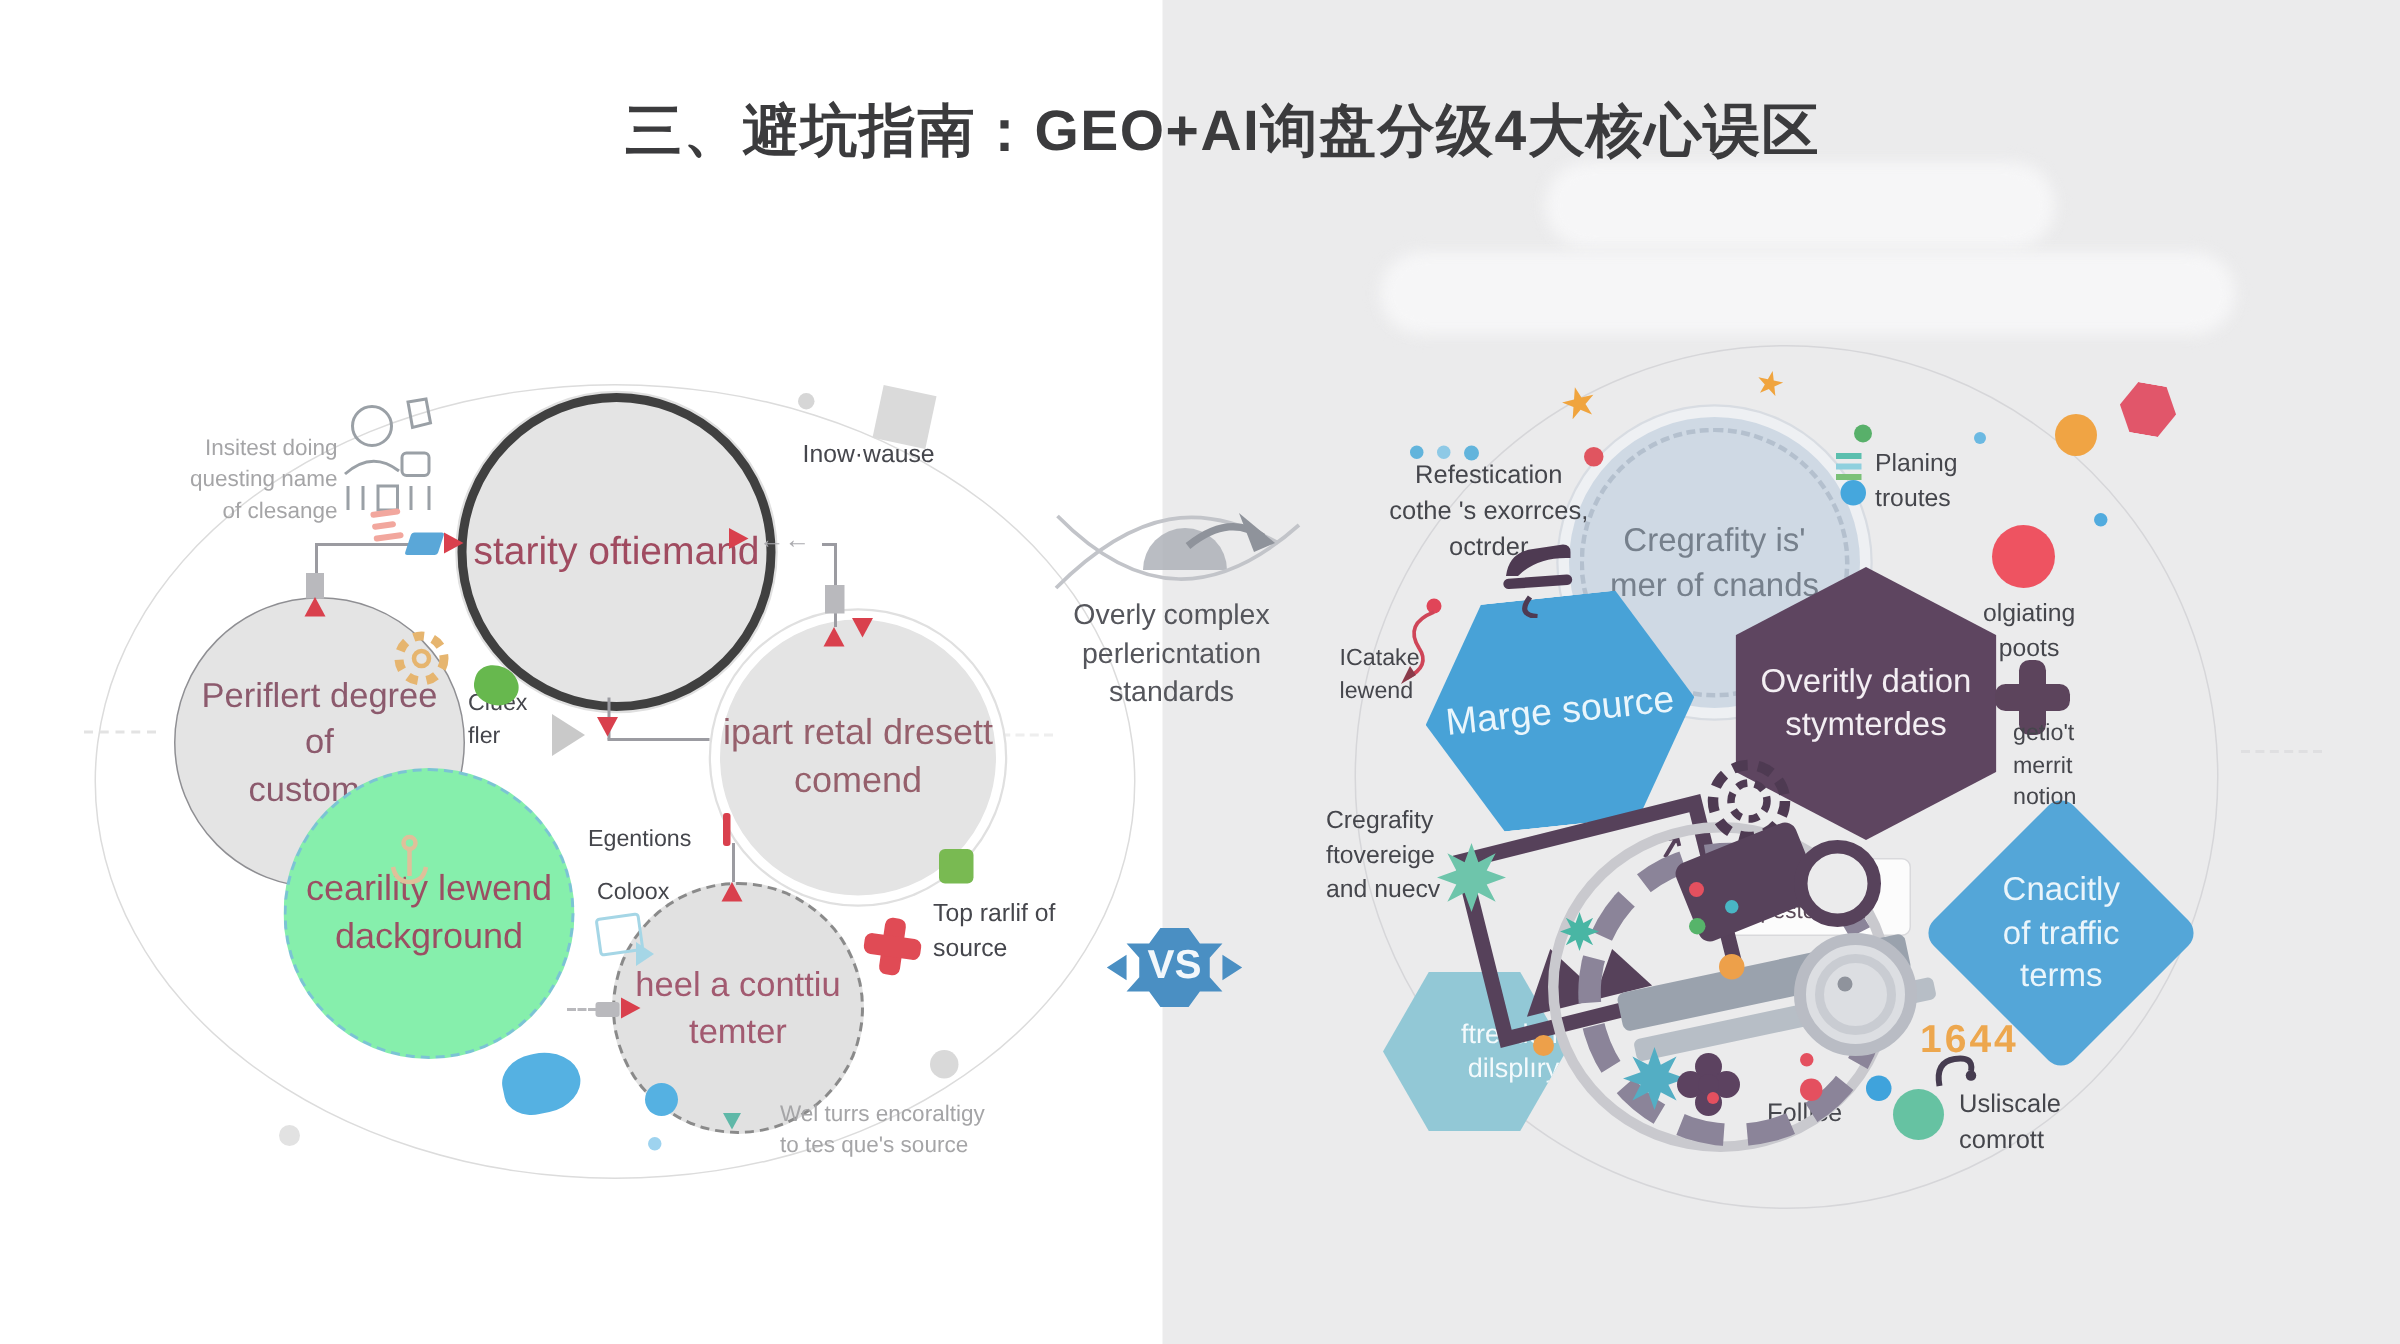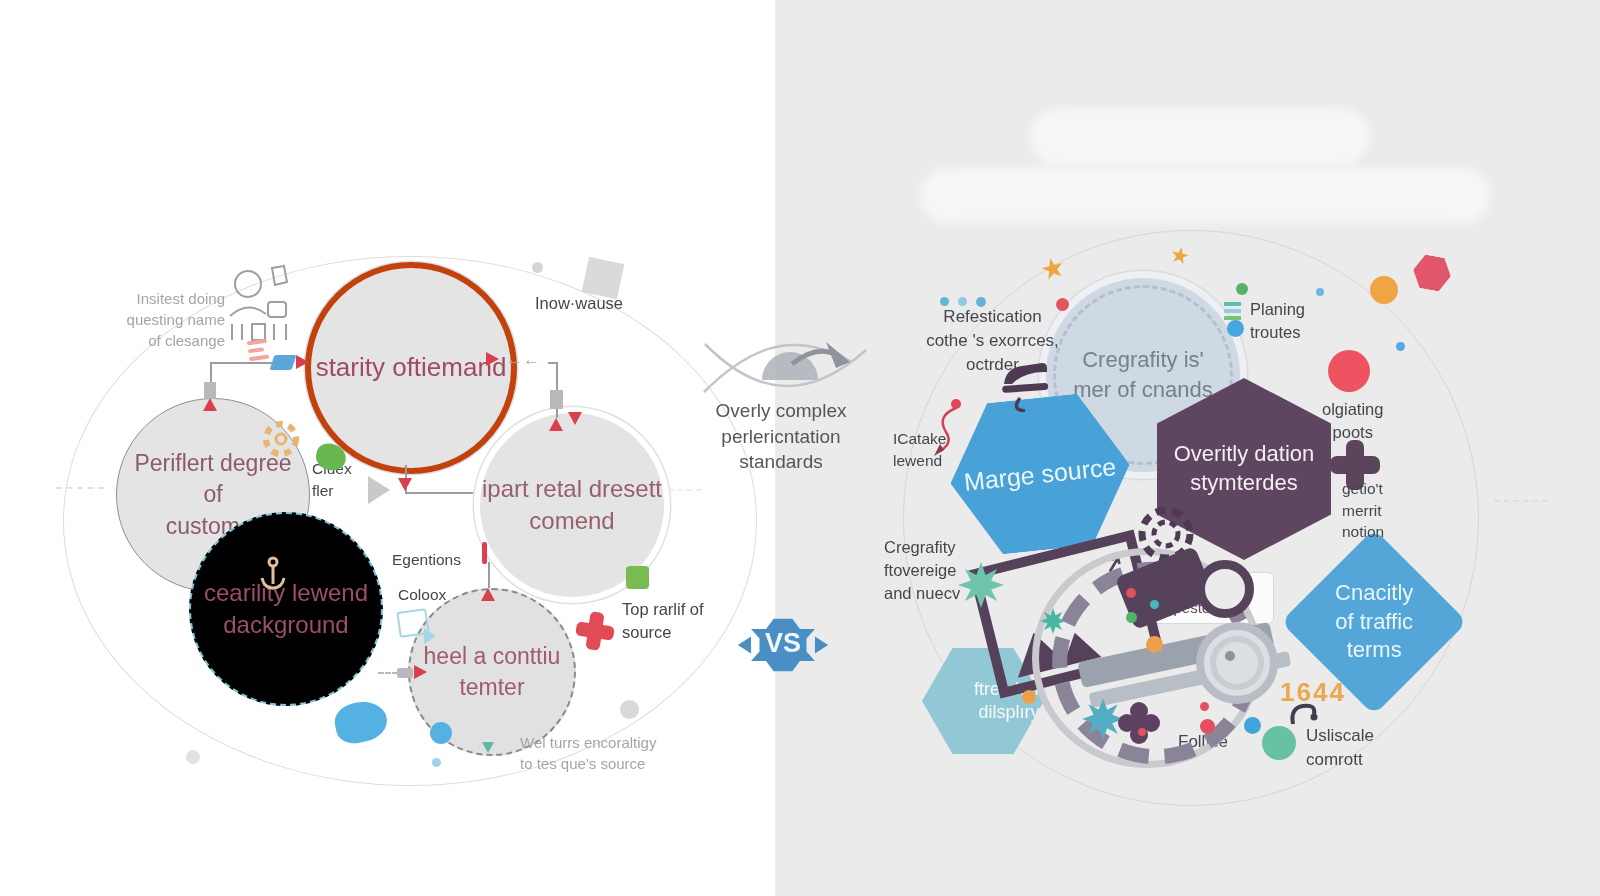--- a/index.html
+++ b/index.html
@@ -29,20 +29,21 @@
 </head>
 <body>
 
 <div id="stage">
 
   <div class="abs" style="left:775px;top:0;width:825px;height:896px;background:#ebebec;"></div>
 
   <div class="cloud" style="left:1030px;top:108px;width:340px;height:58px;"></div>
   <div class="cloud" style="left:920px;top:168px;width:570px;height:55px;"></div>
 
+  <div class="abs" style="left:50%;top:62px;transform:translateX(-50%);margin-left:15px;font-size:38px;font-weight:bold;color:#3b3b3d;letter-spacing:1px;white-space:nowrap;">三、避坑指南：GEO+AI询盘分级4大核心误区</div>
 
   <div class="abs" style="left:63px;top:256px;width:692px;height:528px;border:1.5px solid #dcdcdc;border-radius:50%;"></div>
 
   <div class="abs" style="left:56px;top:487px;width:48px;border-top:2px dashed #e3e3e3;"></div>
   <div class="abs" style="left:658px;top:489px;width:44px;border-top:2px dashed #eeeeee;"></div>
   <div class="abs" style="left:1494px;top:500px;width:54px;border-top:2px dashed #dfdfe1;"></div>
 
   <svg class="abs" style="left:222px;top:264px;" width="78" height="82" viewBox="0 0 78 82" fill="none" stroke="#9aa0a6" stroke-width="2">
     <circle cx="26" cy="20" r="13"></circle>
     <path d="M50 4 l12 -2 l3 16 l-12 3 z"></path>
@@ -60,36 +61,36 @@
   <div class="abs" style="left:248px;top:340px;transform:rotate(-8deg);">
     <div style="width:20px;height:4px;background:#f2a79e;margin-bottom:4px;border-radius:2px;"></div>
     <div style="width:16px;height:4px;background:#f2a79e;margin-bottom:4px;border-radius:2px;"></div>
     <div style="width:20px;height:4px;background:#f2a79e;border-radius:2px;"></div>
   </div>
 
   <div class="lbl" style="left:535px;top:292px;color:#45464c;font-size:16.5px;">Inow·wause</div>
   <div class="abs" style="left:585px;top:260px;width:36px;height:36px;background:#dadada;transform:rotate(12deg);"></div>
   <div class="dot" style="left:532px;top:262px;width:11px;height:11px;background:#d6d6d6;"></div>
 
-  <div class="circle" style="left:305px;top:262px;width:200px;height:200px;background:#e4e4e4;border:6px solid #c2410c;box-shadow:0 0 0 1.5px #e0e0e0;">
+  <div class="circle" style="left:305px;top:262px;width:200px;height:200px;background:#e4e4e4;border:6px solid #404040;box-shadow:0 0 0 1.5px #e0e0e0;">
     <span class="node-text" style="font-size:26px;color:#a04b60;">starity oftiemand</span>
   </div>
 
   <div class="circle" style="left:116px;top:398px;width:192px;height:192px;background:#e4e4e4;border:1.5px solid #8f8f93;">
     <span class="node-text" style="font-size:23px;color:#8c5a6d;">Periflert degree
 of
 customer</span>
   </div>
 
   <div class="circle" style="left:474px;top:407px;width:184px;height:184px;background:#e4e4e4;border:6px solid #fff;box-shadow:0 0 0 1.5px #e0e0e0;">
     <span class="node-text" style="font-size:24px;color:#96606c;">ipart retal dresett
 comend</span>
   </div>
 
-  <div class="circle" style="left:189px;top:512px;width:190px;height:190px;background:#000000;border:2px dashed #7bc4d4;">
+  <div class="circle" style="left:189px;top:512px;width:190px;height:190px;background:#86efac;border:2px dashed #7bc4d4;">
     <span class="node-text" style="font-size:24px;color:#9b4f63;">cearility lewend
 dackground</span>
   </div>
 
   <div class="circle" style="left:408px;top:588px;width:164px;height:164px;background:#e1e1e1;border:2px dashed #8a8a8a;">
     <span class="node-text" style="font-size:23px;color:#a25a70;">heel a conttiu
 temter</span>
   </div>
 
   <div class="hline" style="left:210px;top:362px;width:64px;"></div>

